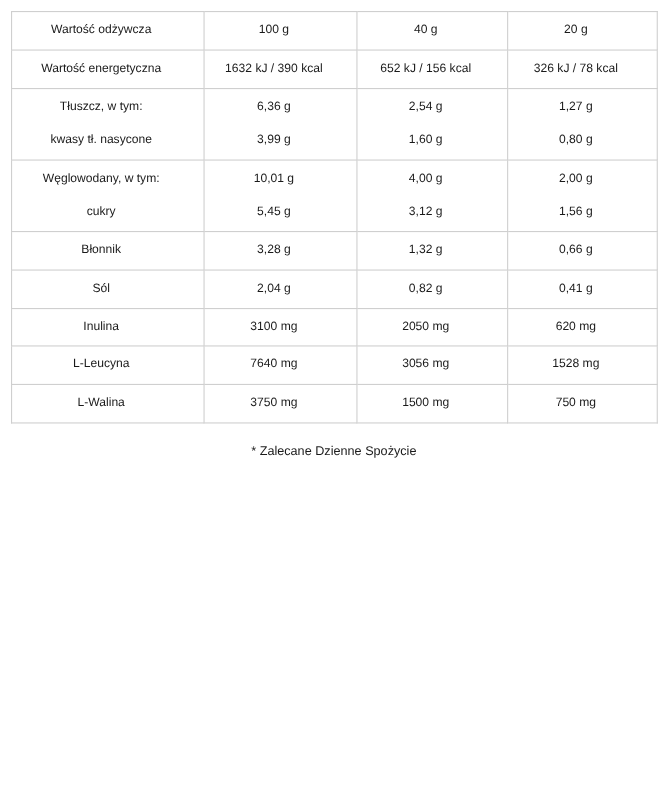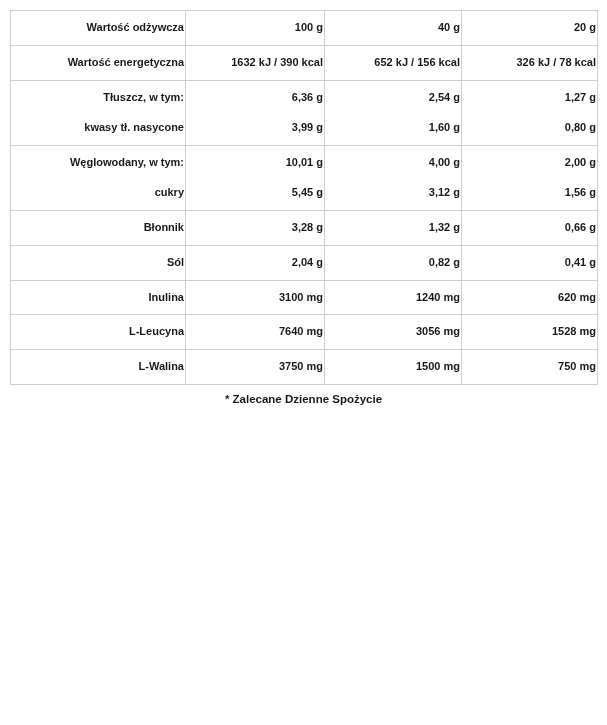--- a/index.html
+++ b/index.html
@@ -24,25 +24,25 @@
   }
   table.nutrition {
     border-collapse: collapse;
     table-layout: fixed;
     width: 587px;
     margin: 0;
   }
   table.nutrition td, table.nutrition th {
     border: 1px solid #cfcfcf;
     vertical-align: top;
-    text-align: right;
-    font-weight: bold;
+    text-align: center;
+    font-weight: normal;
     font-size: 11px;
     line-height: 1.45;
-    padding: 9px 1px 9px 8px;
+    padding: 9px 20px 9px 8px;
     color: #1a1a1a;
   }
   col.c0 { width: 175px; }
   col.c1 { width: 139px; }
   col.c2 { width: 137px; }
   col.c3 { width: 136px; }
 
   thead th {
     font-weight: bold;
     padding-top: 11px;
@@ -59,23 +59,23 @@
     padding-top: 9px;
     padding-bottom: 9px;
     margin-left: 8px;
   }
   tr.pair td {
     padding-top: 9px;
     padding-bottom: 9px;
   }
   .footnote {
     text-align: center;
-    font-weight: bold;
+    font-weight: normal;
     font-size: 11.5px;
-    margin-top: 8px;
+    margin-top: 20px;
     color: #1a1a1a;
   }
 </style>
 </head>
 <body>
 
 <div class="page">
 
   <table class="nutrition">
     <colgroup>
@@ -150,21 +150,21 @@
       <tr class="tall">
         <td>Sól</td>
         <td>2,04 g</td>
         <td>0,82 g</td>
         <td>0,41 g</td>
       </tr>
 
       <tr class="tall">
         <td>Inulina</td>
         <td>3100 mg</td>
-        <td>1240 mg</td>
+        <td>2050 mg</td>
         <td>620 mg</td>
       </tr>
 
 
       <tr class="tall">
         <td>L-Leucyna</td>
         <td>7640 mg</td>
         <td>3056 mg</td>
         <td>1528 mg</td>
       </tr>

